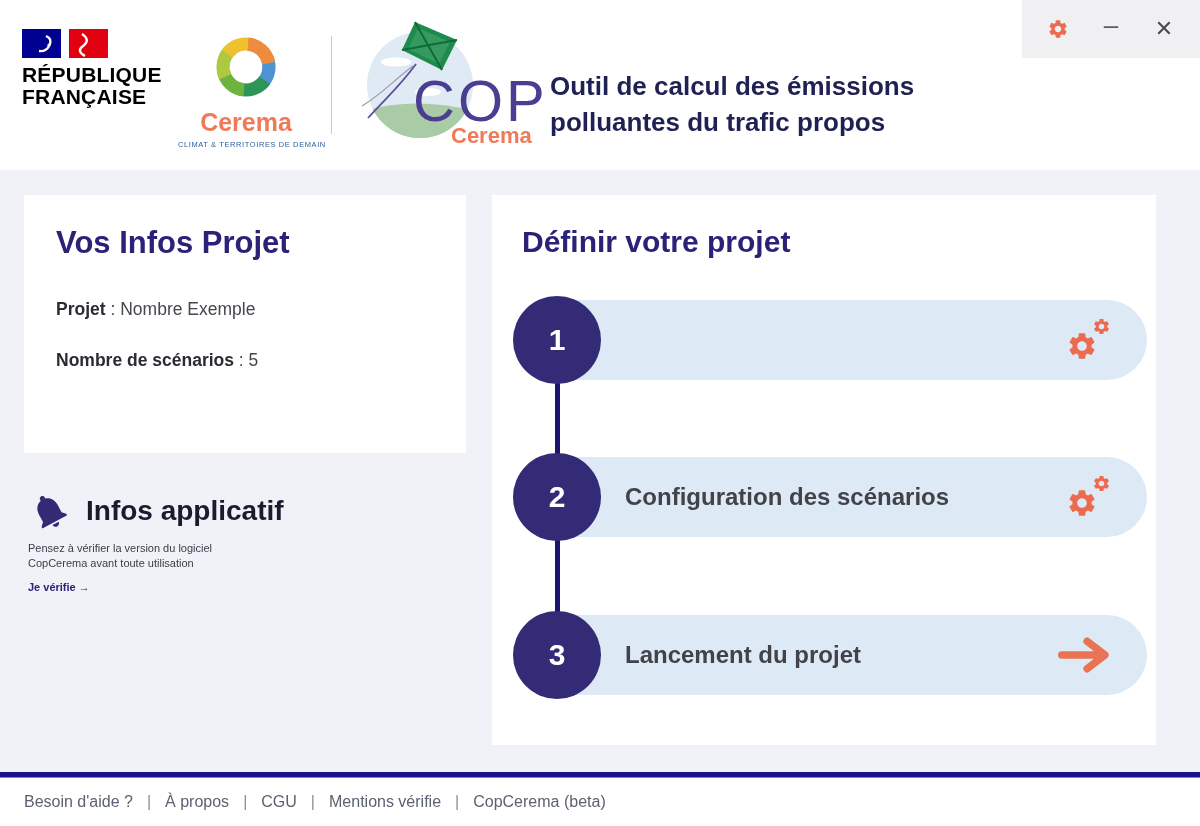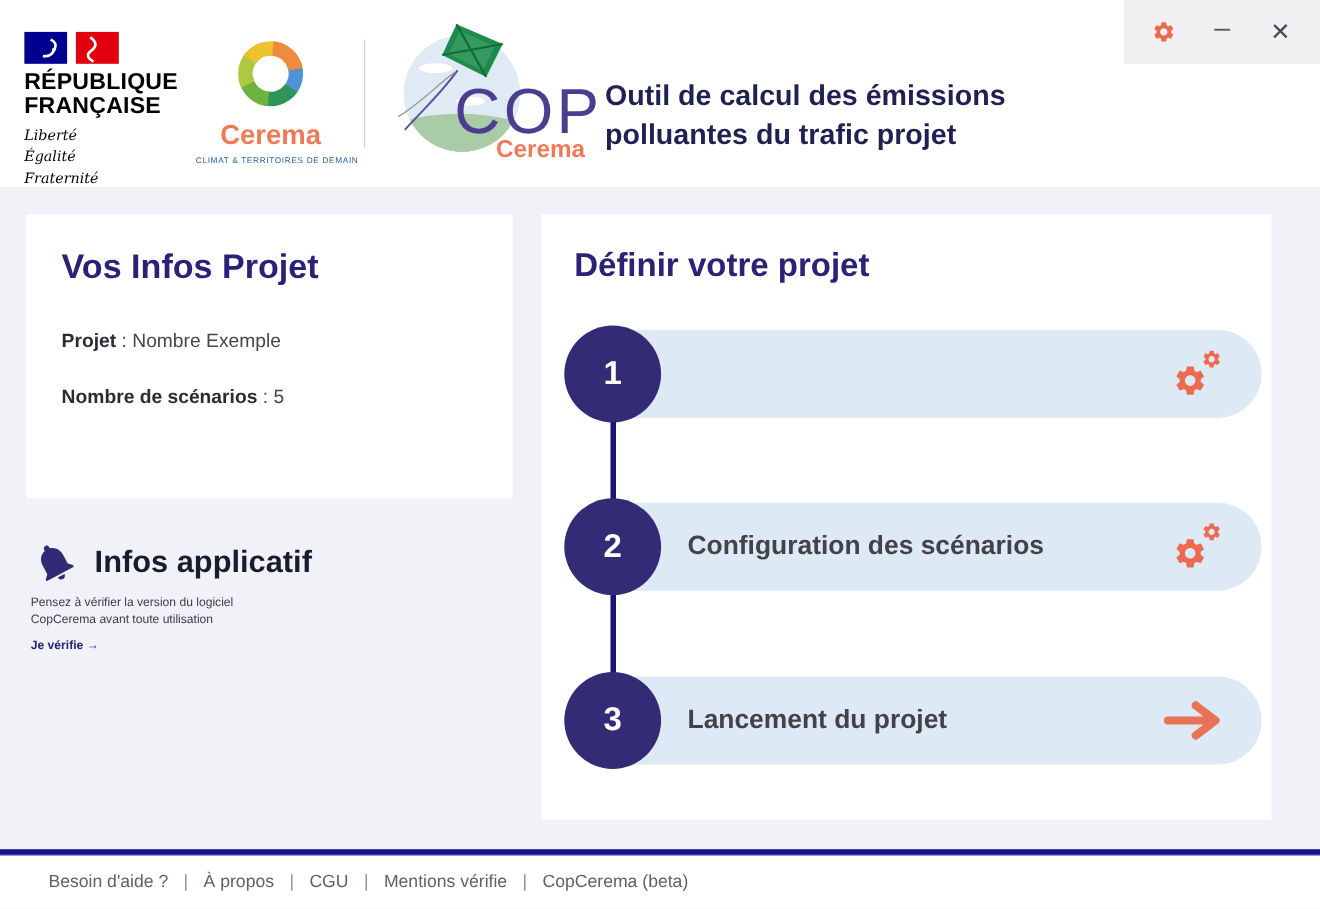--- a/index.html
+++ b/index.html
@@ -46,21 +46,21 @@
   .pill{position:absolute;left:21px;top:4px;right:9px;height:80px;background:#ddeaf6;border-radius:40px;cursor:pointer;}
   .step-circle{position:absolute;left:21px;top:0;width:88px;height:88px;border-radius:50%;
     background:#332b76;display:flex;align-items:center;justify-content:center;}
   .step-num{color:#ffffff;font-size:30px;font-weight:bold;}
   .step-label{position:absolute;left:133px;top:0;height:88px;display:flex;align-items:center;
     font-size:24px;font-weight:bold;color:#424248;white-space:nowrap;}
   .step-icon{position:absolute;right:42px;top:0;height:88px;display:flex;align-items:center;}
   
   .footer-line{position:absolute;left:0;top:772px;width:1200px;height:5px;background:#19128a;border-bottom:1px solid #8a87cc;}
   .footer{position:absolute;left:0;top:778px;width:1200px;height:48px;background:#ffffff;
-    display:flex;align-items:center;padding-left:44px;box-sizing:border-box;}
+    display:flex;align-items:center;padding-left:24px;box-sizing:border-box;}
   .footer a{font-size:16px;color:#5c6170;text-decoration:none;cursor:pointer;}
   .footer .sep{font-size:16px;color:#8b8f9c;margin:0 14px;}
   .hidden-defs{position:absolute;width:0;height:0;overflow:hidden;}
 </style>
 </head>
 <body>
 
 <svg class="hidden-defs" aria-hidden="true">
   <defs>
     <symbol id="gear" viewBox="0 0 24 24">
@@ -76,21 +76,20 @@
 
   <div class="rf-block">
     <svg class="rf-flag" width="92" height="32" viewBox="0 0 92 32">
       <rect x="0" y="1" width="39" height="29" fill="#000091"></rect>
       <rect x="47" y="1" width="39" height="29" fill="#e1000f"></rect>
       <path d="M24 8 q7 3 3 10 q-3 6 -10 5" stroke="#ffffff" stroke-width="2.4" fill="none"></path>
       <circle cx="27" cy="17" r="1.6" fill="#ffffff"></circle>
       <path d="M60 6 q9 6 1 12 q-7 5 2 10" stroke="#ffffff" stroke-width="2.4" fill="none"></path>
     </svg>
     <div class="rf-name"><span>RÉPUBLIQUE</span><br><span>FRANÇAISE</span></div>
-    <div class="rf-motto"><span>Liberté</span><br><span>Égalité</span><br><span>Fraternité</span></div>
   </div>
 
   <div class="cerema-block">
     <svg width="86" height="82" viewBox="0 0 100 100">
       <g>
         <path d="M86,50 A36,36 0 0 1 59.3,84.8 L55.2,69.3 A20,20 0 0 0 70,50 Z" fill="#4f93d4" transform="rotate(-25 50 50)"></path>
         <path d="M86,50 A36,36 0 0 1 59.3,84.8 L55.2,69.3 A20,20 0 0 0 70,50 Z" fill="#2e9457" transform="rotate(35 50 50)"></path>
         <path d="M86,50 A36,36 0 0 1 59.3,84.8 L55.2,69.3 A20,20 0 0 0 70,50 Z" fill="#6db33f" transform="rotate(95 50 50)"></path>
         <path d="M86,50 A36,36 0 0 1 59.3,84.8 L55.2,69.3 A20,20 0 0 0 70,50 Z" fill="#aec93f" transform="rotate(155 50 50)"></path>
         <path d="M86,50 A36,36 0 0 1 59.3,84.8 L55.2,69.3 A20,20 0 0 0 70,50 Z" fill="#edc22e" transform="rotate(215 50 50)"></path>
@@ -120,21 +119,21 @@
       <path d="M58,46 C42,68 30,78 10,100" stroke="#5b4f9e" stroke-width="1.8" fill="none"></path>
       <path d="M55,48 C36,62 24,76 4,88" stroke="#9a9aa5" stroke-width="1.2" fill="none"></path>
       <polygon points="57,4 99,22 84,52 44,32" fill="#1e8a4b"></polygon>
       <polygon points="60,10 92,24 81,46 50,31" fill="#4ba572" opacity="0.55"></polygon>
       <path d="M57,4 L84,52 M99,22 L44,32" stroke="#0f6b38" stroke-width="2" fill="none"></path>
       <text x="55" y="103" font-family="Liberation Sans, sans-serif" font-size="58" letter-spacing="3" fill="#4b3e91">COP</text>
       <text x="93" y="125" font-family="Liberation Sans, sans-serif" font-size="22" font-weight="bold" fill="#ef7b56">Cerema</text>
     </svg>
   </div>
 
-  <h1 class="app-title"><span>Outil de calcul des émissions</span><br><span>polluantes du trafic projet</span></h1>
+  <h1 class="app-title"><span>Outil de calcul des émissions</span><br><span>polluantes du trafic propos</span></h1>
 
   <div class="window-controls">
     <div class="wc-btn">
       <svg width="22" height="22">
           <use href="#gear" width="22" height="22" fill="#ec6a4d"></use>
         </svg>
     </div>
     <div class="wc-btn wc-min">
         <span>–</span>
       </div>

